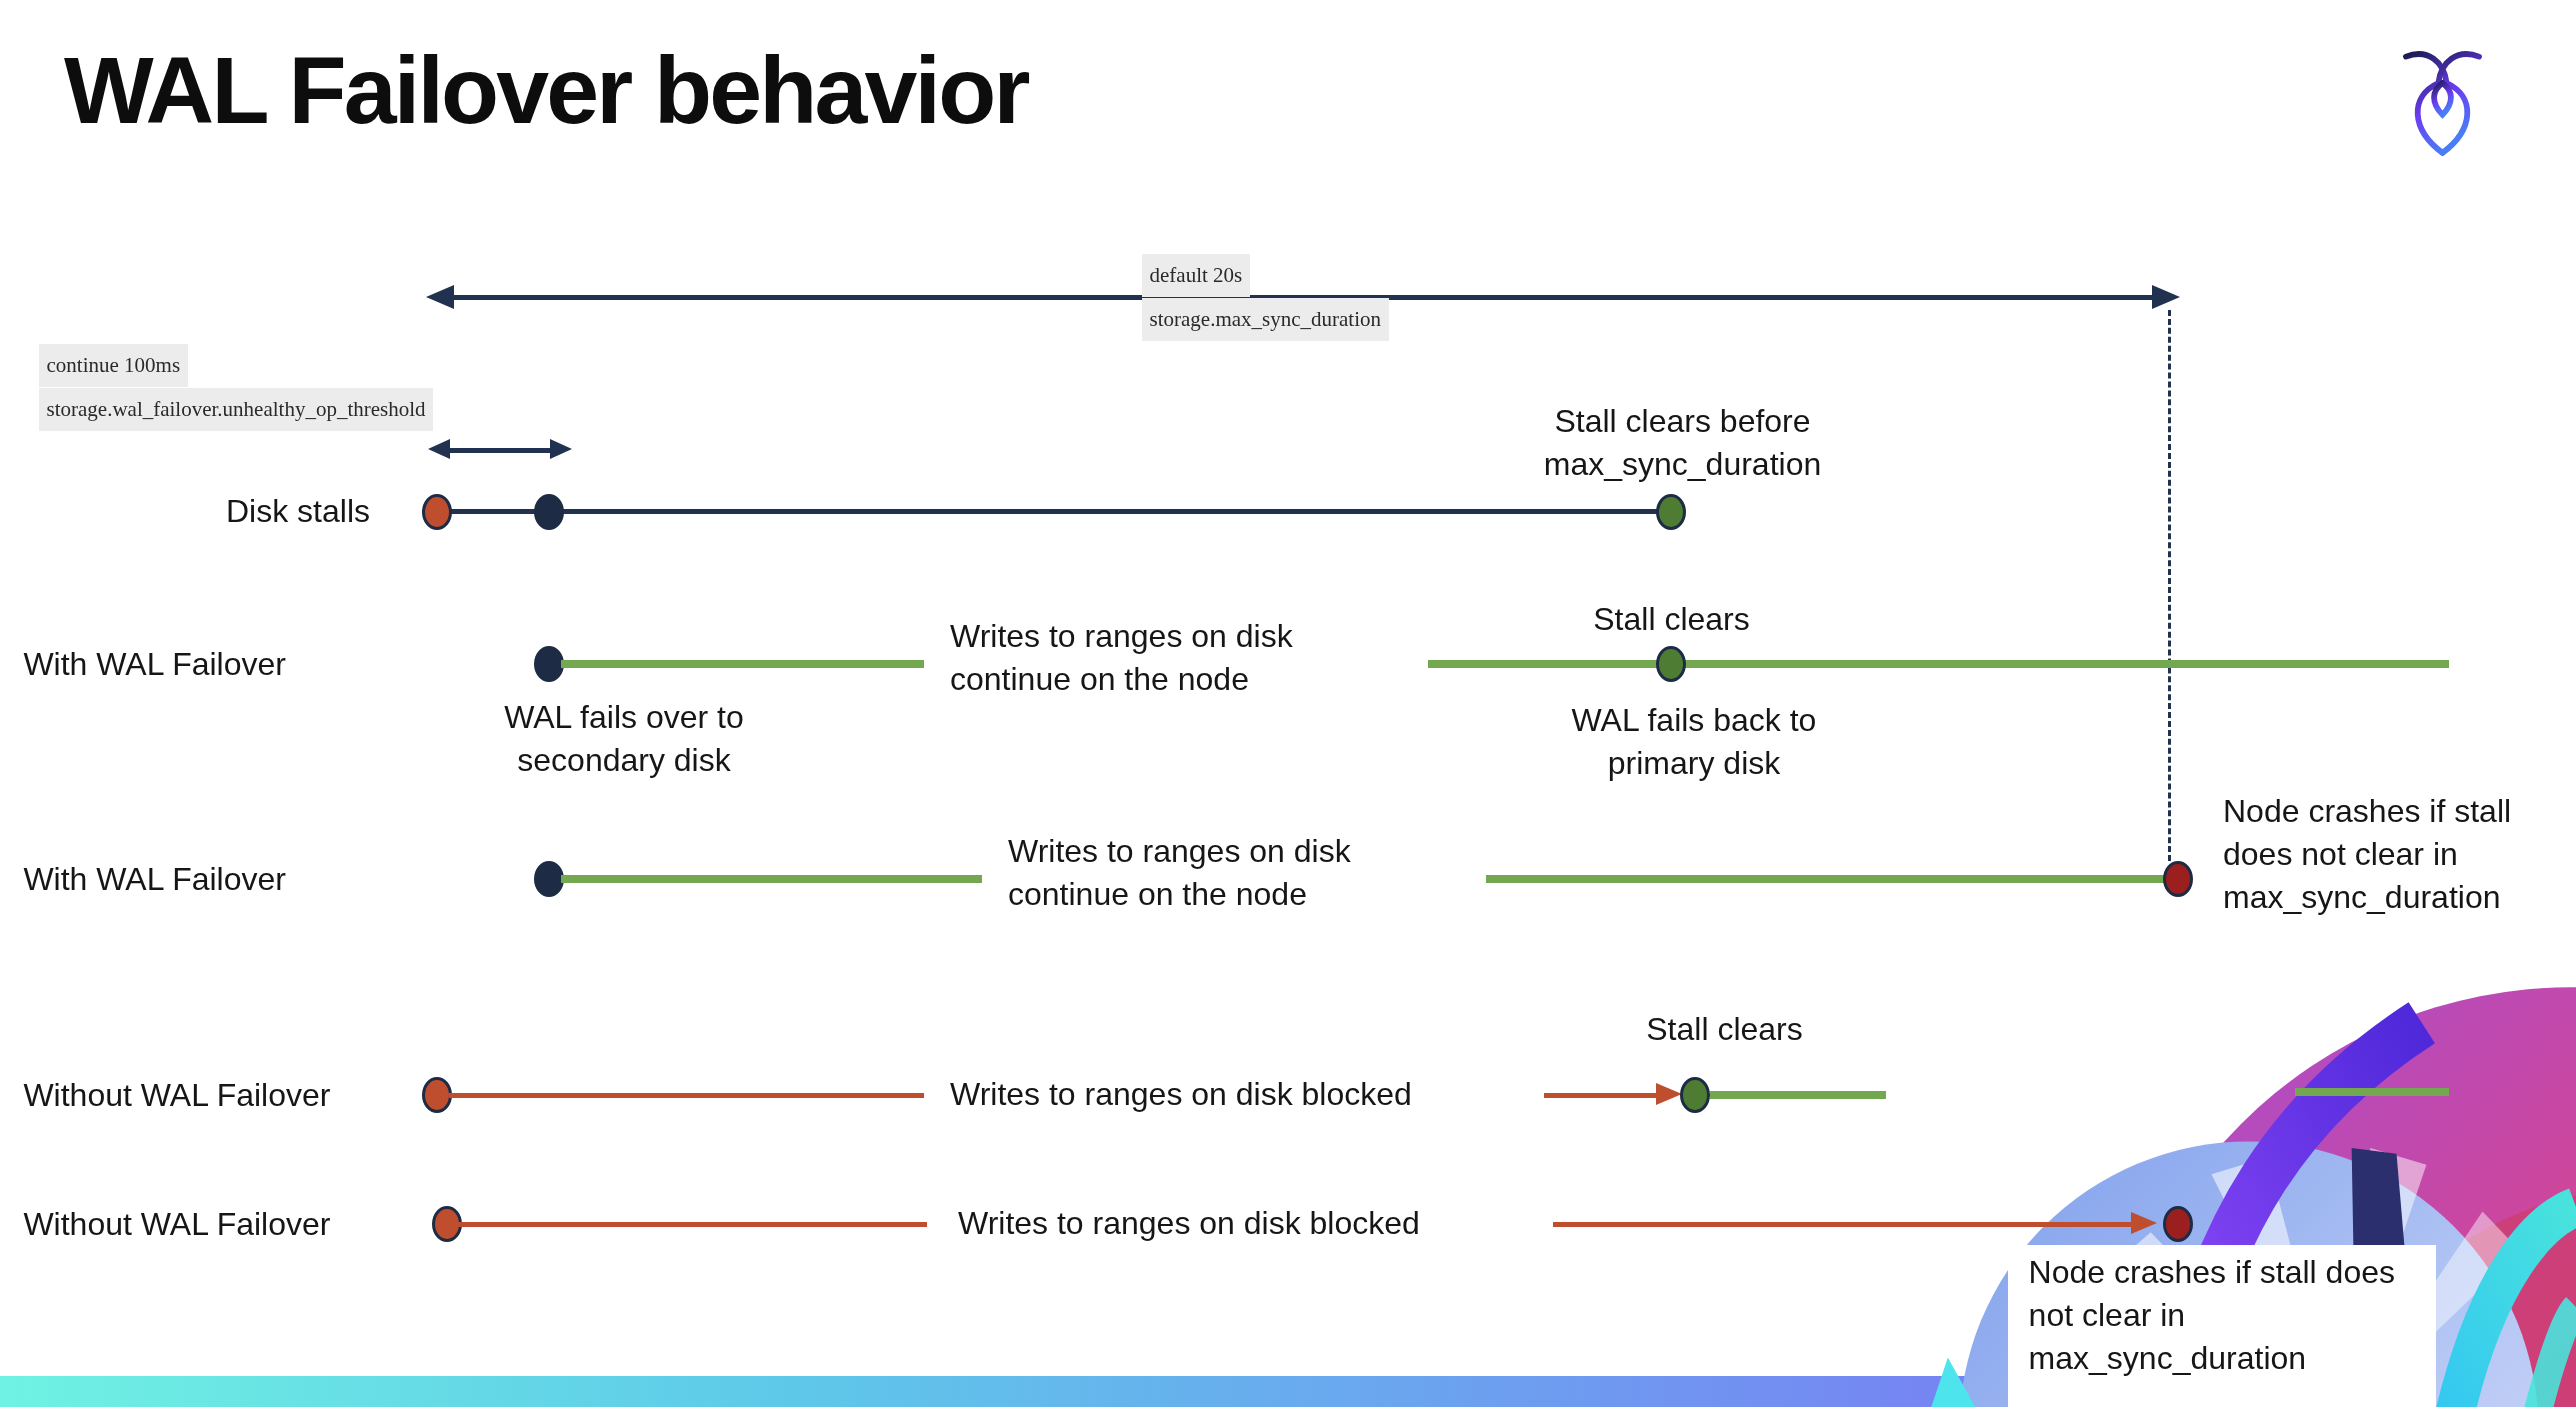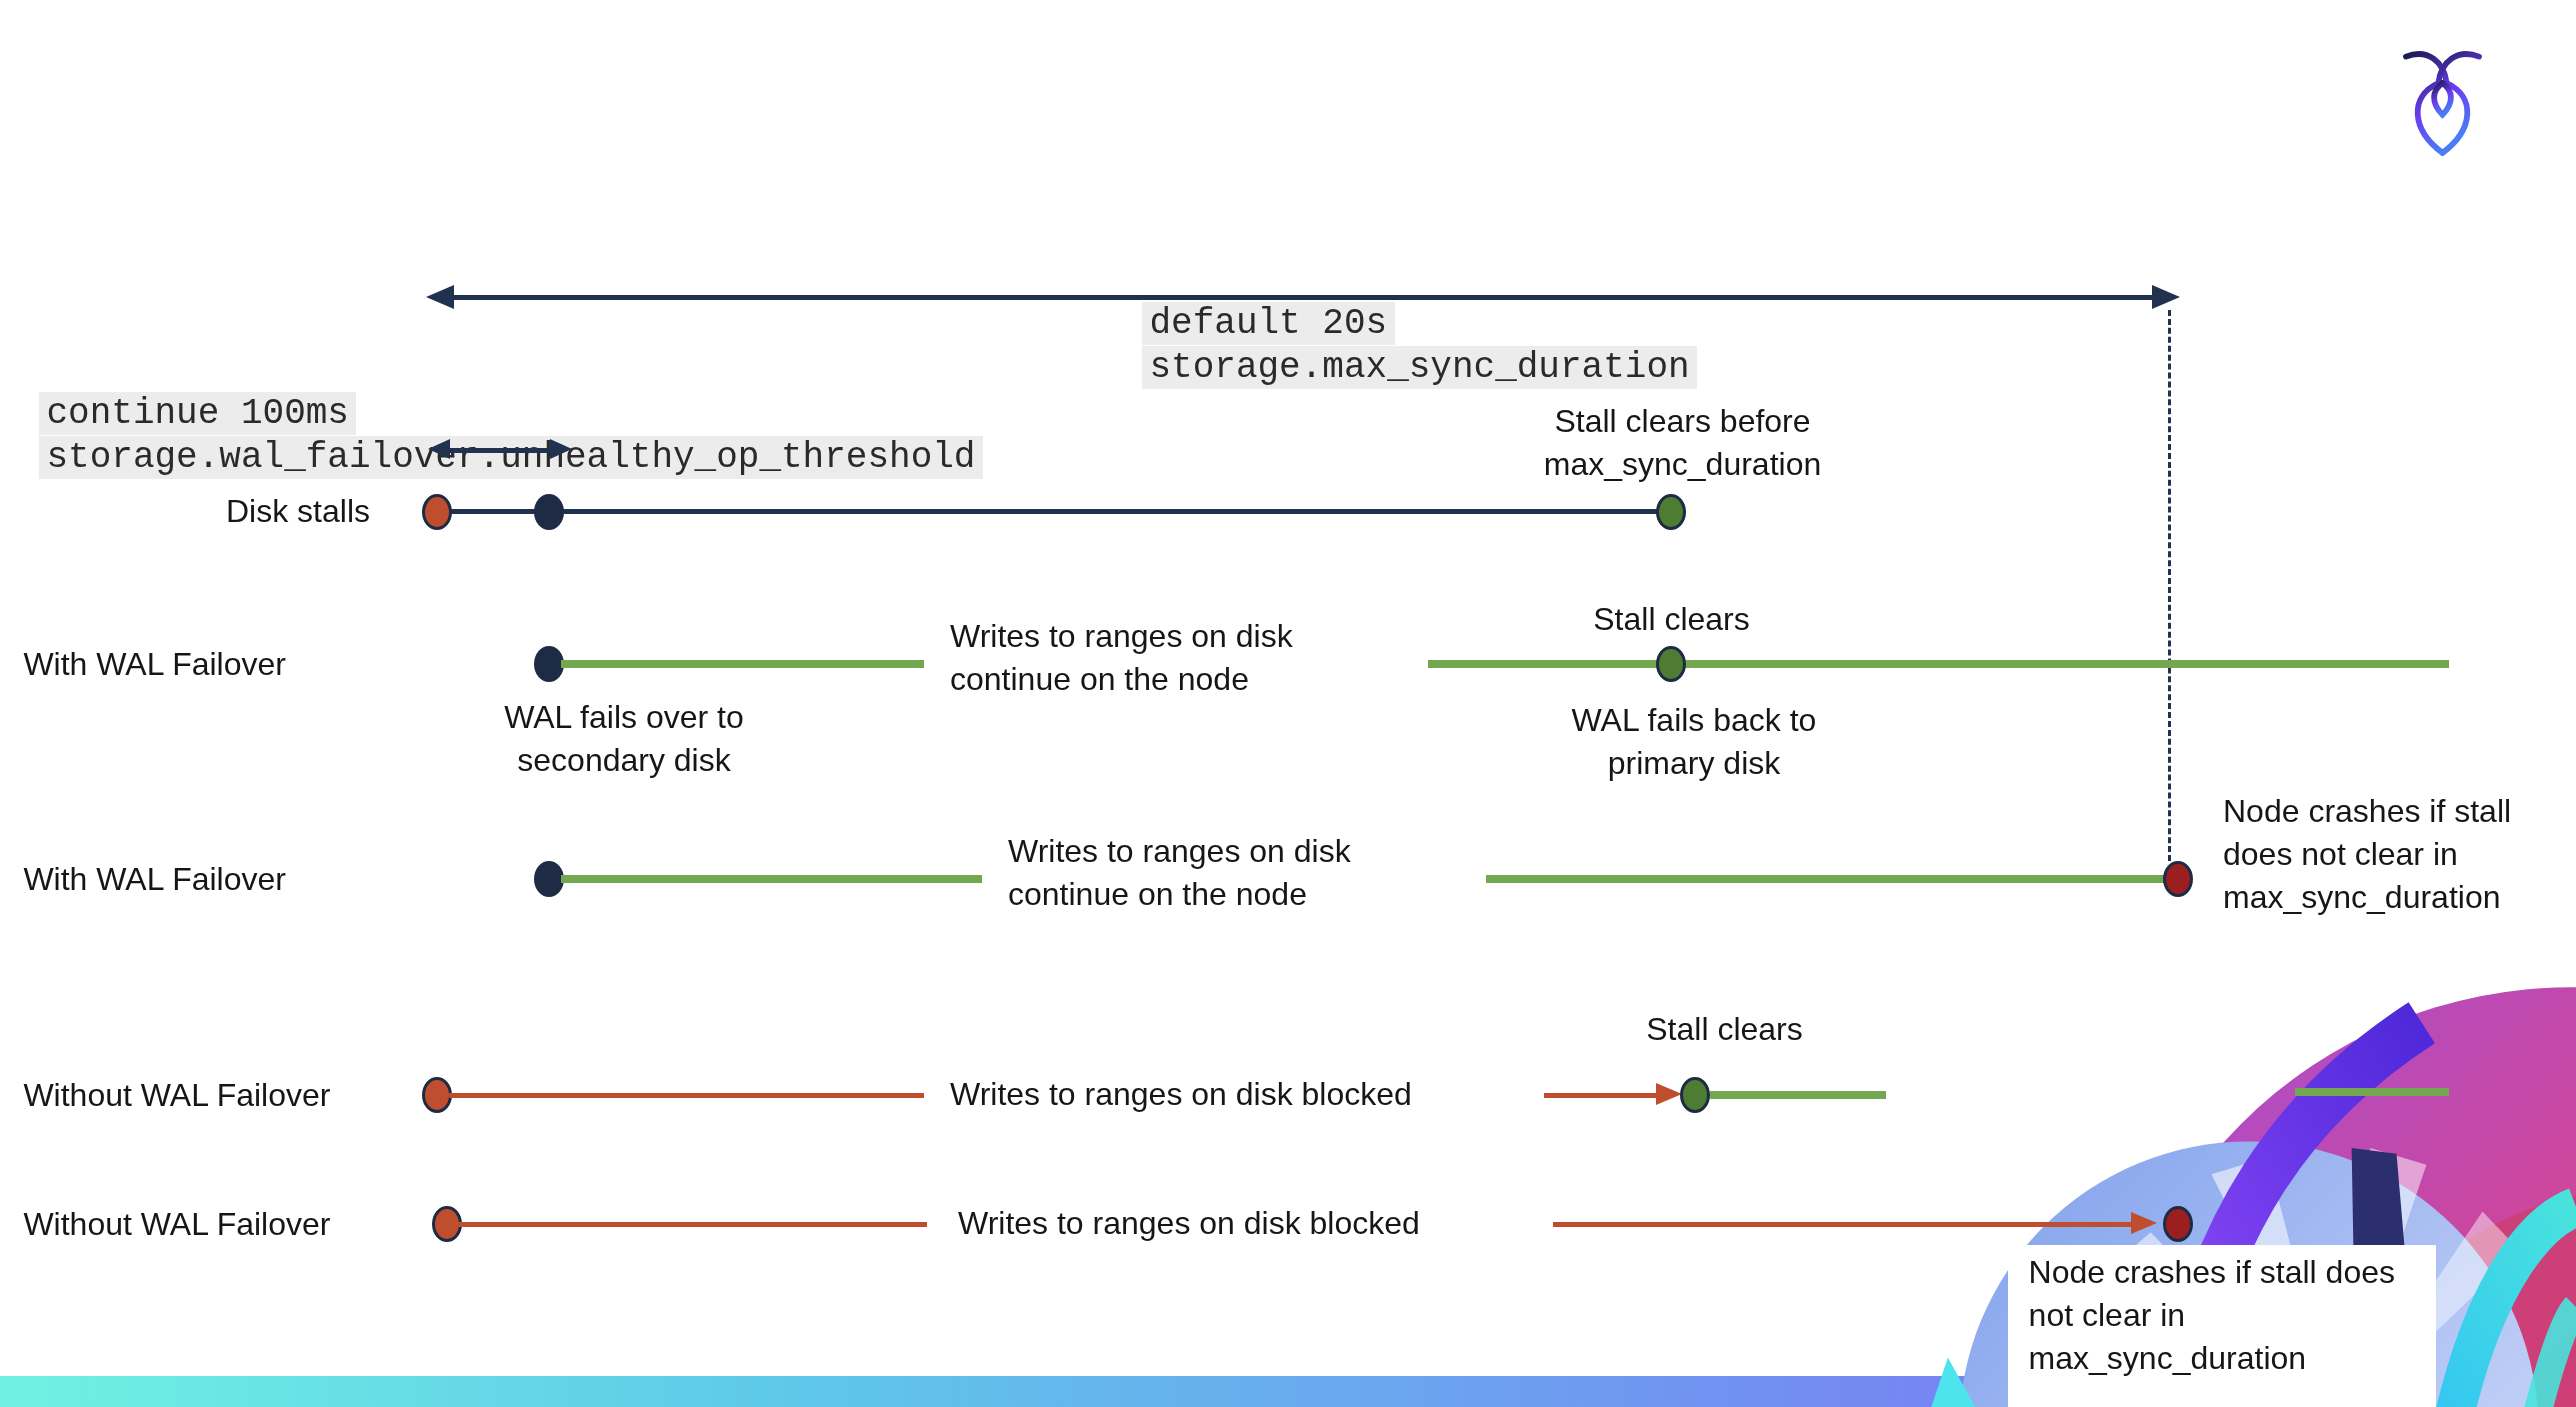--- a/index.html
+++ b/index.html
@@ -10,22 +10,22 @@
   #footer-bar{position:absolute;left:0;top:1376px;width:2576px;height:32px;z-index:1;
     background:linear-gradient(90deg,#6FF2E2 0%,#5EC9E9 30%,#6BA4EF 55%,#7781F3 78%,#8559F1 100%);}
   #brand-art{position:absolute;right:0;bottom:0;width:645px;height:505px;z-index:2;}
   #diagram{position:absolute;inset:0;z-index:4;}
 
   
   #page-title{position:absolute;left:64px;top:36px;font-size:95px;font-weight:800;
     letter-spacing:-2.8px;color:#0d0d0d;white-space:nowrap;}
   .txt{position:absolute;font-size:32px;line-height:43px;color:#161616;}
   .center{text-align:center;}
-  .mono{position:absolute;font-family:Liberation Mono, monospace;
-    font-size:36px;line-height:37px;color:#2a2a2a;margin-top:48px;}
+  .mono{position:absolute;font-family:Liberation Serif, serif;
+    font-size:21px;line-height:37px;color:#2a2a2a;}
   .mono span{display:table;background:#ECECEC;padding:2.8px 7.5px;margin-bottom:1.9px;white-space:nowrap;}
 
   
   .line{position:absolute;}
   .nline{height:4.7px;background:#213150;}
   .gline{height:7.5px;background:#74A850;}
   .rline{height:4.7px;background:#BF4E2E;}
   .dashline{position:absolute;width:0;border-left:3.7px dashed #213150;}
   .dot{position:absolute;width:30px;height:36px;border-radius:50%;
     border:3.7px solid #1E2B45;box-sizing:border-box;}
@@ -79,20 +79,21 @@
     <path d="M435,560 L590,330 L630,372 Z" fill="#ffffff" opacity="0.45"></path>
     <path d="M262,548 C300,340 390,215 525,128" stroke="url(#pb)" stroke-width="52" fill="none"></path>
     <path d="M450,262 L498,268 L522,548 L455,548 Z" fill="#2B2F6D"></path>
     <path d="M560,548 C595,400 650,340 690,325" stroke="url(#cyg)" stroke-width="42" fill="none"></path>
     <path d="M648,548 C668,470 682,440 690,432" stroke="#49E3DC" stroke-width="30" fill="none" opacity="0.9"></path>
     <path d="M18,486 L48,540 L0,540 Z" fill="#4DE4EE"></path>
   </svg>
 
   <div id="diagram">
 
+    <div id="page-title">WAL Failover behavior</div>
     <svg id="logo" viewBox="0 0 100 135" style="position:absolute;left:2396px;top:45px;width:93px;height:112px;" aria-hidden="true">
       <defs>
         <linearGradient id="lg" x1="0" y1="0" x2="0.35" y2="1">
           <stop offset="0" stop-color="#1B1B4F"></stop>
             <stop offset="0.55" stop-color="#6A3BF0"></stop>
             <stop offset="1" stop-color="#4A7CF5"></stop>
         </linearGradient>
       </defs>
       <g stroke="url(#lg)" stroke-width="7" fill="none" stroke-linecap="round">
         <path d="M6,14 C32,4 52,20 55,46 C90,62 88,102 50,130"></path>

